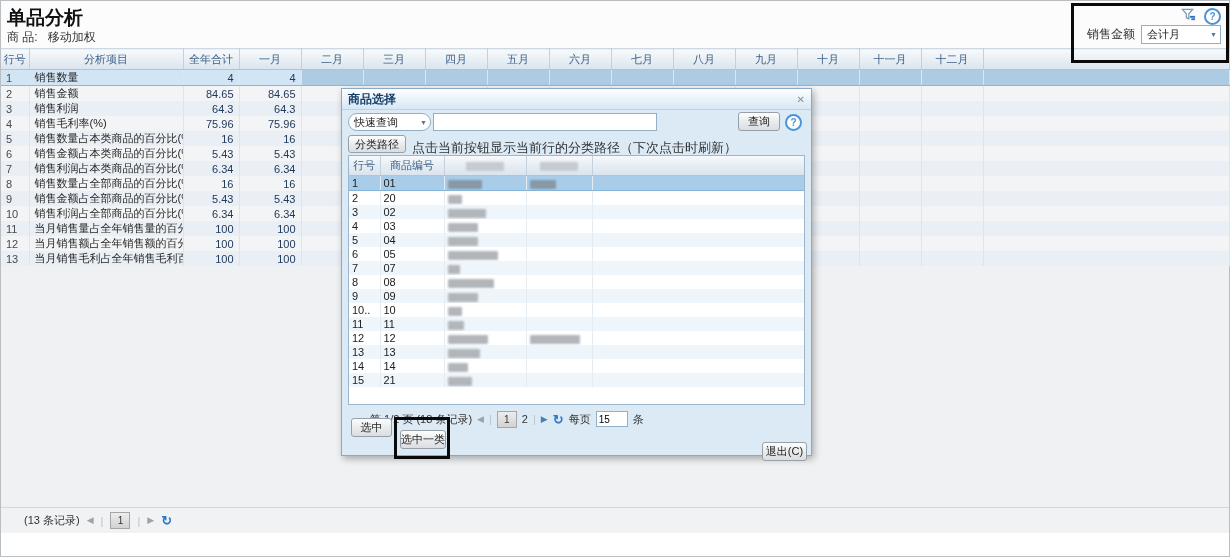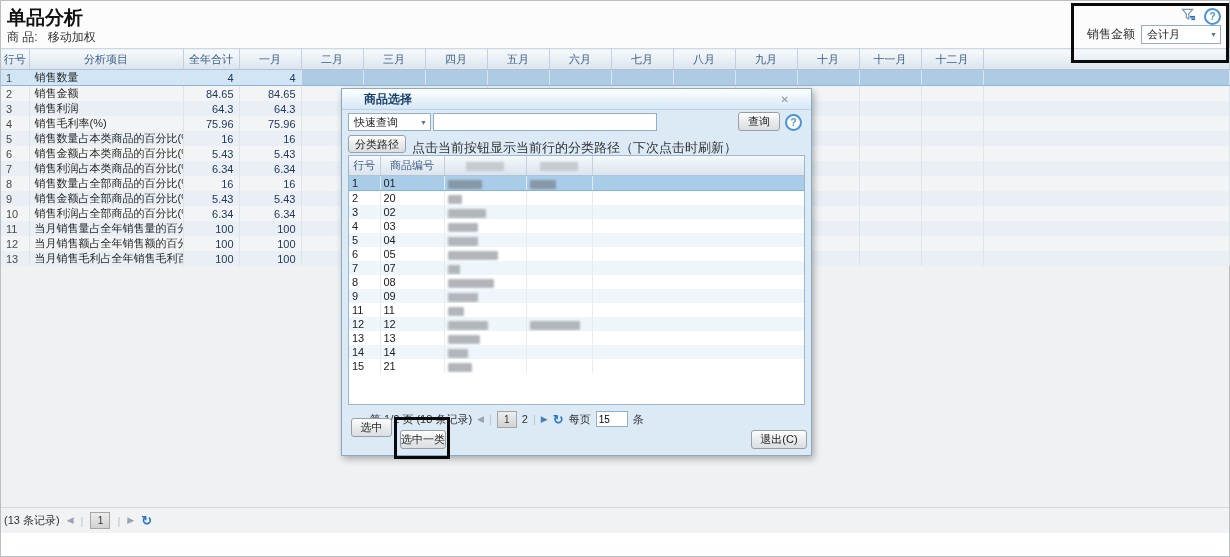--- a/index.html
+++ b/index.html
@@ -33,45 +33,45 @@
   #main-table tbody tr:nth-child(odd){background:#e9eff5;}
   #main-table tbody tr:nth-child(even){background:#f3f4f6;}
   #main-table tr.selected td{background:#aecbe4;border-top:1px solid #8fb6d9;border-bottom:1px solid #8fb6d9;}
   #main-table tr.selected td:nth-child(-n+4){background:#d2e5f5;}
   #main-table .num{text-align:right;color:#203a5c;}
   #main-table .rowno{color:#4a4a4a;}
   #main-table .item{color:#262626;}
 
   
   #mainpager{position:absolute;left:1px;top:507px;right:1px;height:25px;background:#f1f2f4;
-      border-top:1px solid #d6d9db;display:flex;align-items:center;padding-left:3px;gap:7px;
+      border-top:1px solid #d6d9db;display:flex;align-items:center;padding-left:23px;gap:7px;
       font-size:11px;color:#333;}
   .arr{font-size:9px;color:#98a4ae;line-height:1;}
   .arr.blue{color:#4b7fb3;}
   .sep{color:#b9c2cb;}
   .pagebox{min-width:10px;height:15px;border:1px solid #a6a6a6;background:linear-gradient(#ededed,#d2d2d2);
       font-size:10px;color:#333;display:inline-flex;align-items:center;justify-content:center;padding:0 4px;}
   .refresh{color:#2d79c9;font-size:13px;font-weight:bold;line-height:1;}
   #toolbar{position:absolute;left:1px;top:532px;right:1px;bottom:1px;background:#f1f1f2;
       border-top:1px solid #c2c6c9;display:flex;align-items:center;padding:0 5px;gap:5px;font-size:11px;color:#222;}
   .btn{background:linear-gradient(#fefefe,#e9ebec 50%,#dbdee1);border:1px solid #97a0a9;border-radius:3px;
       height:19px;padding:0 9px;display:inline-flex;align-items:center;justify-content:center;
       font-size:11px;color:#222;white-space:nowrap;box-sizing:border-box;}
   .split-arrow{font-size:7px;color:#444;margin-left:7px;padding-left:5px;border-left:1px solid #aab2ba;height:13px;display:flex;align-items:center;}
   #toolbar .note{margin-left:8px;color:#222;}
   #toolbar .right{margin-left:auto;display:flex;gap:9px;margin-right:4px;}
 
   
   #dialog{position:absolute;left:341px;top:88px;width:469px;height:366px;background:#dceaf6;
       border:1px solid #8aa9c4;box-shadow:2px 3px 7px rgba(0,0,0,.3);z-index:20;}
   #dlg-title{position:absolute;left:0;top:0;right:0;height:20px;background:linear-gradient(#feffff,#d6e7f5);
-      border-bottom:1px solid #bdd2e4;display:flex;align-items:center;padding:0 22px;
+      border-bottom:1px solid #bdd2e4;display:flex;align-items:center;padding:0 6px;
       font-size:12px;font-weight:bold;color:#16406b;}
   #dlg-title .corner{margin-left:auto;color:#8a9198;font-size:10px;font-weight:normal;}
-  #dlg-quick{position:absolute;left:6px;top:24px;width:83px;height:18px;box-sizing:border-box;}
+  #dlg-quick{position:absolute;left:6px;top:24px;width:83px;height:18px;box-sizing:border-box;border-radius:9px;}
   #dlg-search{position:absolute;left:91px;top:24px;width:224px;height:18px;border:1px solid #93aec7;
       background:#fff;font-size:11px;padding:0 3px;box-sizing:border-box;}
   #dlg-query{position:absolute;left:396px;top:23px;height:19px;width:42px;padding:0;}
   #dlg-help{position:absolute;left:443px;top:25px;}
   #dlg-path{position:absolute;left:6px;top:46px;height:18px;width:58px;padding:0;}
   #dlg-path-hint{position:absolute;left:70px;top:50px;font-size:13px;color:#333;white-space:nowrap;}
   #dlgtablewrap{position:absolute;left:6px;top:66px;width:457px;height:250px;background:#fff;
       border:1px solid #9cb6cd;overflow:hidden;box-sizing:border-box;}
   #dlg-table{width:455px;}
   #dlg-table thead th{height:17px;background:linear-gradient(#f6f9fc,#e5ecf3 55%,#dbe4ee);
@@ -83,21 +83,21 @@
   #dlg-table tbody tr:nth-child(even){background:#fff;}
   #dlg-table tr.selected td{background:#a9cde9;border-top:1px solid #83b4da;border-bottom:1px solid #83b4da;}
   .blur{height:9px;background:#b2b6bb;filter:blur(1.3px);border-radius:1px;display:inline-block;vertical-align:middle;}
   th .blur{background:#c6cbd1;}
   tr.selected .blur{background:#8798a6;}
   #dlg-pager{position:absolute;left:8px;top:321px;right:6px;height:18px;display:flex;align-items:center;
       gap:5px;font-size:11px;color:#333;margin-left:20px;}
   .mini-input{width:26px;height:14px;border:1px solid #93aec7;background:#fff;font-size:10px;padding:0 2px;box-sizing:content-box;}
   #dlg-select{position:absolute;left:9px;top:329px;width:41px;padding:0;}
   #dlg-select-class{position:absolute;left:58px;top:341px;width:46px;padding:0;}
-  #dlg-exit{position:absolute;right:4px;top:341px;width:56px;padding:0;}
+  #dlg-exit{position:absolute;right:4px;top:353px;width:45px;padding:0;}
 
   
   .annotation{position:absolute;border:3px solid #0a0a0a;z-index:50;pointer-events:none;}
   #anno-stats{left:1071px;top:3px;width:152px;height:54px;}
   #anno-selectclass{left:394px;top:417px;width:50px;height:36px;}
 </style>
 </head>
 <body>
 
 <div id="screen">
@@ -507,20 +507,27 @@
               <td></td>
             </tr>
             <tr>
               <td>9</td>
               <td>09</td>
               <td><span class="blur" style="width: 30px;"></span></td>
               <td></td>
               <td></td>
             </tr>
             <tr>
+              <td>10..</td>
+              <td>10</td>
+              <td><span class="blur" style="width: 14px;"></span></td>
+              <td></td>
+              <td></td>
+            </tr>
+            <tr>
               <td>11</td>
               <td>11</td>
               <td><span class="blur" style="width: 16px;"></span></td>
               <td></td>
               <td></td>
             </tr>
             <tr>
               <td>12</td>
               <td>12</td>
               <td><span class="blur" style="width: 40px;"></span></td>

